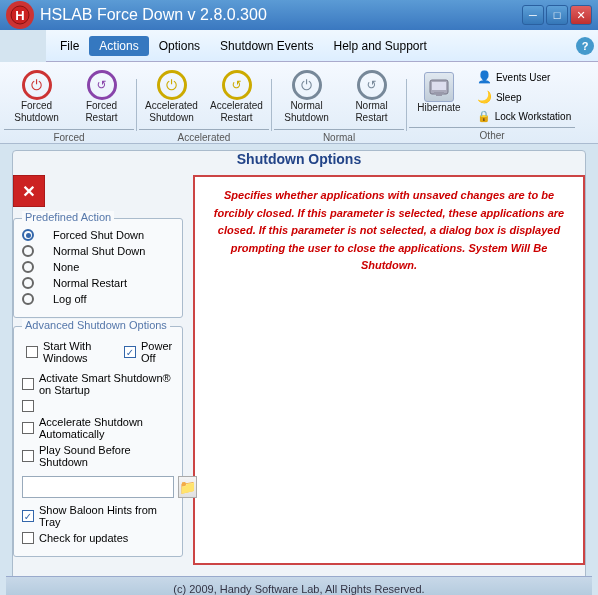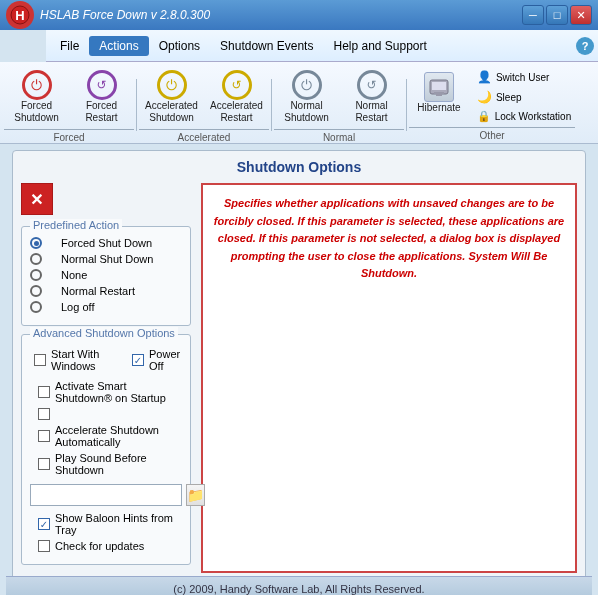--- a/index.html
+++ b/index.html
@@ -9,21 +9,21 @@
     .title-bar {
       background: linear-gradient(to bottom, #5b9bd5 0%, #3a78c0 100%);
       height: 30px;
       display: flex;
       align-items: center;
       padding: 0 6px;
       color: white;
       font-size: 12px;
     }
     .title-bar-icon { width: 28px; height: 28px; background: #cc3333; border-radius: 50%; display: flex; align-items: center; justify-content: center; font-size: 18px; color: white; font-weight: bold; margin-right: 6px; flex-shrink: 0; }
-    .title-bar-title { flex: 1; font-size: 12px; color: white; font-style: italic; }
+    .title-bar-title { flex: 1; font-size: 16px; color: white; }
     .title-bar-controls { display: flex; gap: 2px; }
     .title-bar-btn { width: 22px; height: 20px; background: linear-gradient(to bottom, #5da0d8, #3577b8); border: 1px solid #2a60a0; color: white; font-size: 11px; cursor: pointer; display: flex; align-items: center; justify-content: center; border-radius: 3px; }
 
     
     .menu-bar {
       background: linear-gradient(to bottom, #f0f8ff, #ddeeff);
       height: 32px;
       display: flex;
       align-items: center;
       padding: 0 4px;
@@ -108,21 +108,20 @@
     .power-purple { border-color: #8844aa; color: #8844aa; }
     .power-yellow { border-color: #ccaa00; color: #ccaa00; }
     .power-gray { border-color: #778899; color: #778899; }
 
     
     .main-content {
       background: #f0f4f8;
       margin: 6px;
       border: 1px solid #aabbcc;
       border-radius: 4px;
-      padding: 8px;
       height: 440px;
       position: relative;
     }
 
     .shutdown-options-title {
       text-align: center;
       font-size: 14px;
       font-weight: bold;
       color: #224488;
       margin-bottom: 8px;
@@ -181,21 +180,21 @@
       width: 5px;
       height: 5px;
       border-radius: 50%;
       background: #3366aa;
     }
 
     .checkbox-option {
       display: flex;
       align-items: center;
       gap: 5px;
-      margin: 4px 8px;
+      margin: 4px 0;
       font-size: 11px;
       cursor: pointer;
     }
     .checkbox-box {
       width: 12px;
       height: 12px;
       border: 1px solid #666;
       background: white;
       display: flex;
       align-items: center;
@@ -388,21 +387,21 @@
               <rect x="4" y="6" width="14" height="8" fill="#dde"></rect>
               <rect x="6" y="16" width="10" height="2" fill="#99a"></rect>
               <rect x="8" y="18" width="6" height="2" fill="#99a"></rect>
             </svg>
           </div>
           <div class="tb-label">Hibernate</div>
         </div>
         <div class="other-btns">
           <div class="other-btn">
             <span style="font-size:12px;">👤</span>
-            <span>Switch User</span>
+            <span>Events User</span>
           </div>
           <div class="other-btn">
             <span style="font-size:12px;">🌙</span>
             <span>Sleep</span>
           </div>
           <div class="other-btn">
             <span class="lock-icon">🔒</span>
             <span>Lock Workstation</span>
           </div>
         </div>

